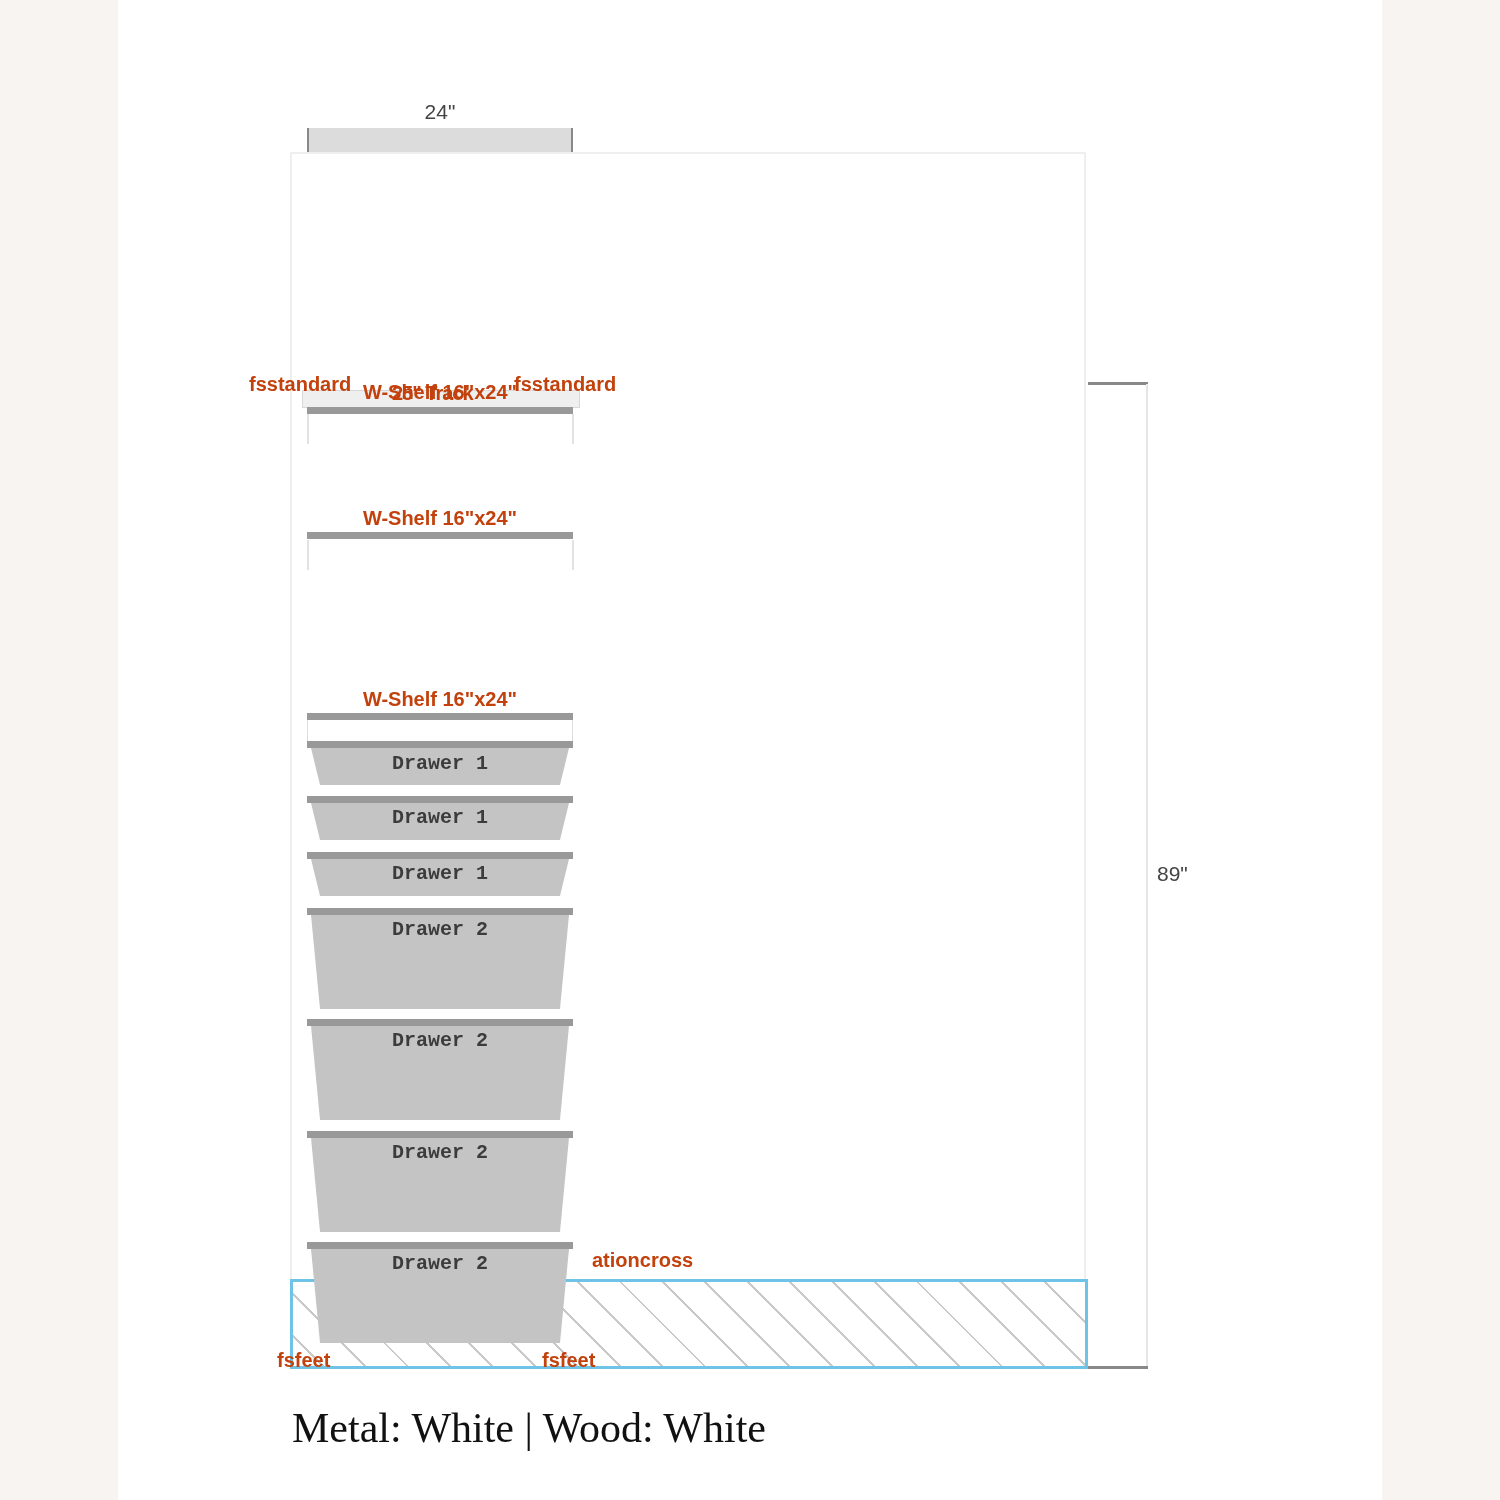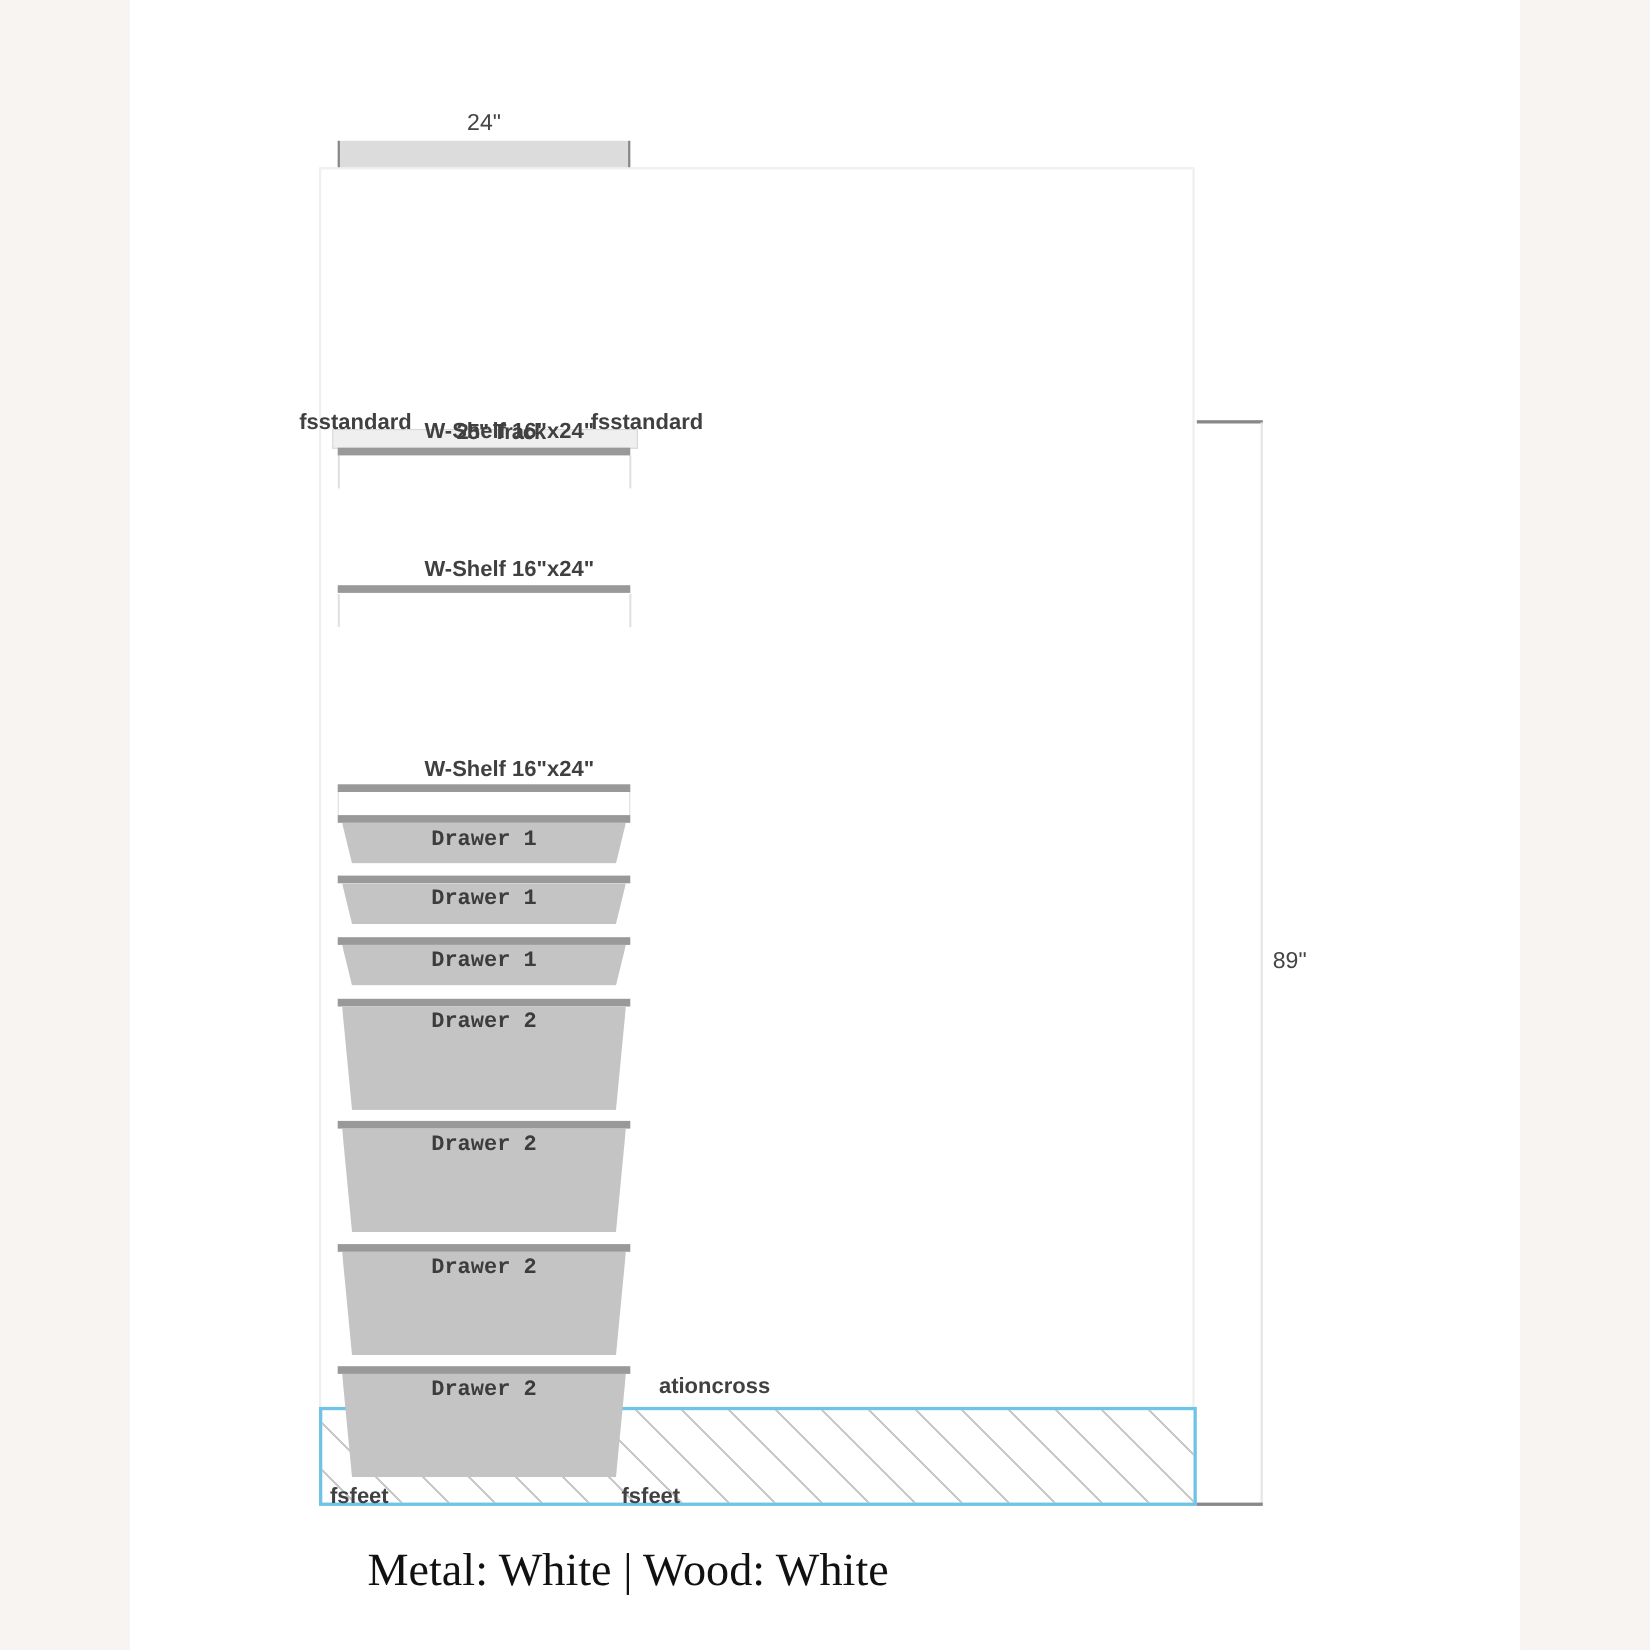--- a/index.html
+++ b/index.html
@@ -22,22 +22,22 @@
     font-size: 21px; color: #444;
   }
   .dim-top-bar {
     position: absolute; left: 307px; top: 128px; width: 266px; height: 24px;
     background: #dcdcdc; border-left: 2px solid #888; border-right: 2px solid #888;
     box-sizing: border-box;
   }
   .rail { position: absolute; width: 2px; background: #e2e2e2; }
   .shelf-bar { position: absolute; left: 307px; width: 266px; height: 7px; background: #999; }
   .label {
-    position: absolute; font-weight: bold; color: #404040; font-size: 20px;
-    white-space: nowrap; text-align: center; margin-left: 23px;
+    position: absolute; font-weight: bold; color: #c2410c; font-size: 20px;
+    white-space: nowrap; text-align: center;
   }
   .track-plate {
     position: absolute; left: 302px; top: 390px; width: 278px; height: 18px;
     background: #efefef; border: 1px solid #d8d8d8; box-sizing: border-box;
   }
   .drawer { position: absolute; left: 307px; width: 266px; font-family: Liberation Mono, monospace; }
   .drawer .lip { position: absolute; left: 0; top: 0; width: 266px; height: 7px; background: #999; }
   .drawer .body {
     position: absolute; left: 4px; top: 7px; width: 258px; background: #c4c4c4;
     clip-path: polygon(0 0, 100% 0, 96.5% 100%, 3.5% 100%);
@@ -51,21 +51,21 @@
     border: 3px solid #6ec3e6; box-sizing: border-box;
     background-color: #fff;
     background-image: repeating-linear-gradient(45deg, transparent 0 20px, #c9c9c9 20px 22px, transparent 22px 30px);
   }
   .right-dim-top { position: absolute; left: 1088px; top: 382px; width: 60px; height: 3px; background: #888; }
   .right-dim-bot { position: absolute; left: 1088px; top: 1366px; width: 60px; height: 3px; background: #888; }
   .right-dim-line { position: absolute; left: 1146px; top: 384px; width: 2px; height: 982px; background: #e6e6e6; }
   .right-dim-label { position: absolute; left: 1157px; top: 862px; font-size: 21px; color: #444; }
   .caption {
     position: absolute; left: 292px; top: 1404px; font-family: "Liberation Serif", serif;
-    font-size: 42px; color: #111; margin-left: 42px;
+    font-size: 42px; color: #111;
   }
 </style>
 </head>
 <body>
 
 <div class="canvas"></div>
 
 <div class="frame"></div>
 
 <div class="dim-top-label">24"</div>
@@ -110,21 +110,21 @@
   <div class="body" style="height:94px;"></div>
   <div class="dlabel" style="top:10px;">Drawer 2</div>
 </div>
 <div class="drawer" style="top:1019px; height:101px;">
   <div class="lip"></div>
   <div class="body" style="height:94px;"></div>
   <div class="dlabel" style="top:10px;">Drawer 2</div>
 </div>
 
 <div class="base"></div>
-<div class="label" style="left:576px; top:1249px;">ationcross</div>
+<div class="label" style="left:592px; top:1249px;">ationcross</div>
 
 <div class="drawer" style="top:1131px; height:101px;">
   <div class="lip"></div>
   <div class="body" style="height:94px;"></div>
   <div class="dlabel" style="top:10px;">Drawer 2</div>
 </div>
 <div class="drawer" style="top:1242px; height:101px;">
   <div class="lip"></div>
   <div class="body" style="height:94px;"></div>
   <div class="dlabel" style="top:10px;">Drawer 2</div>

